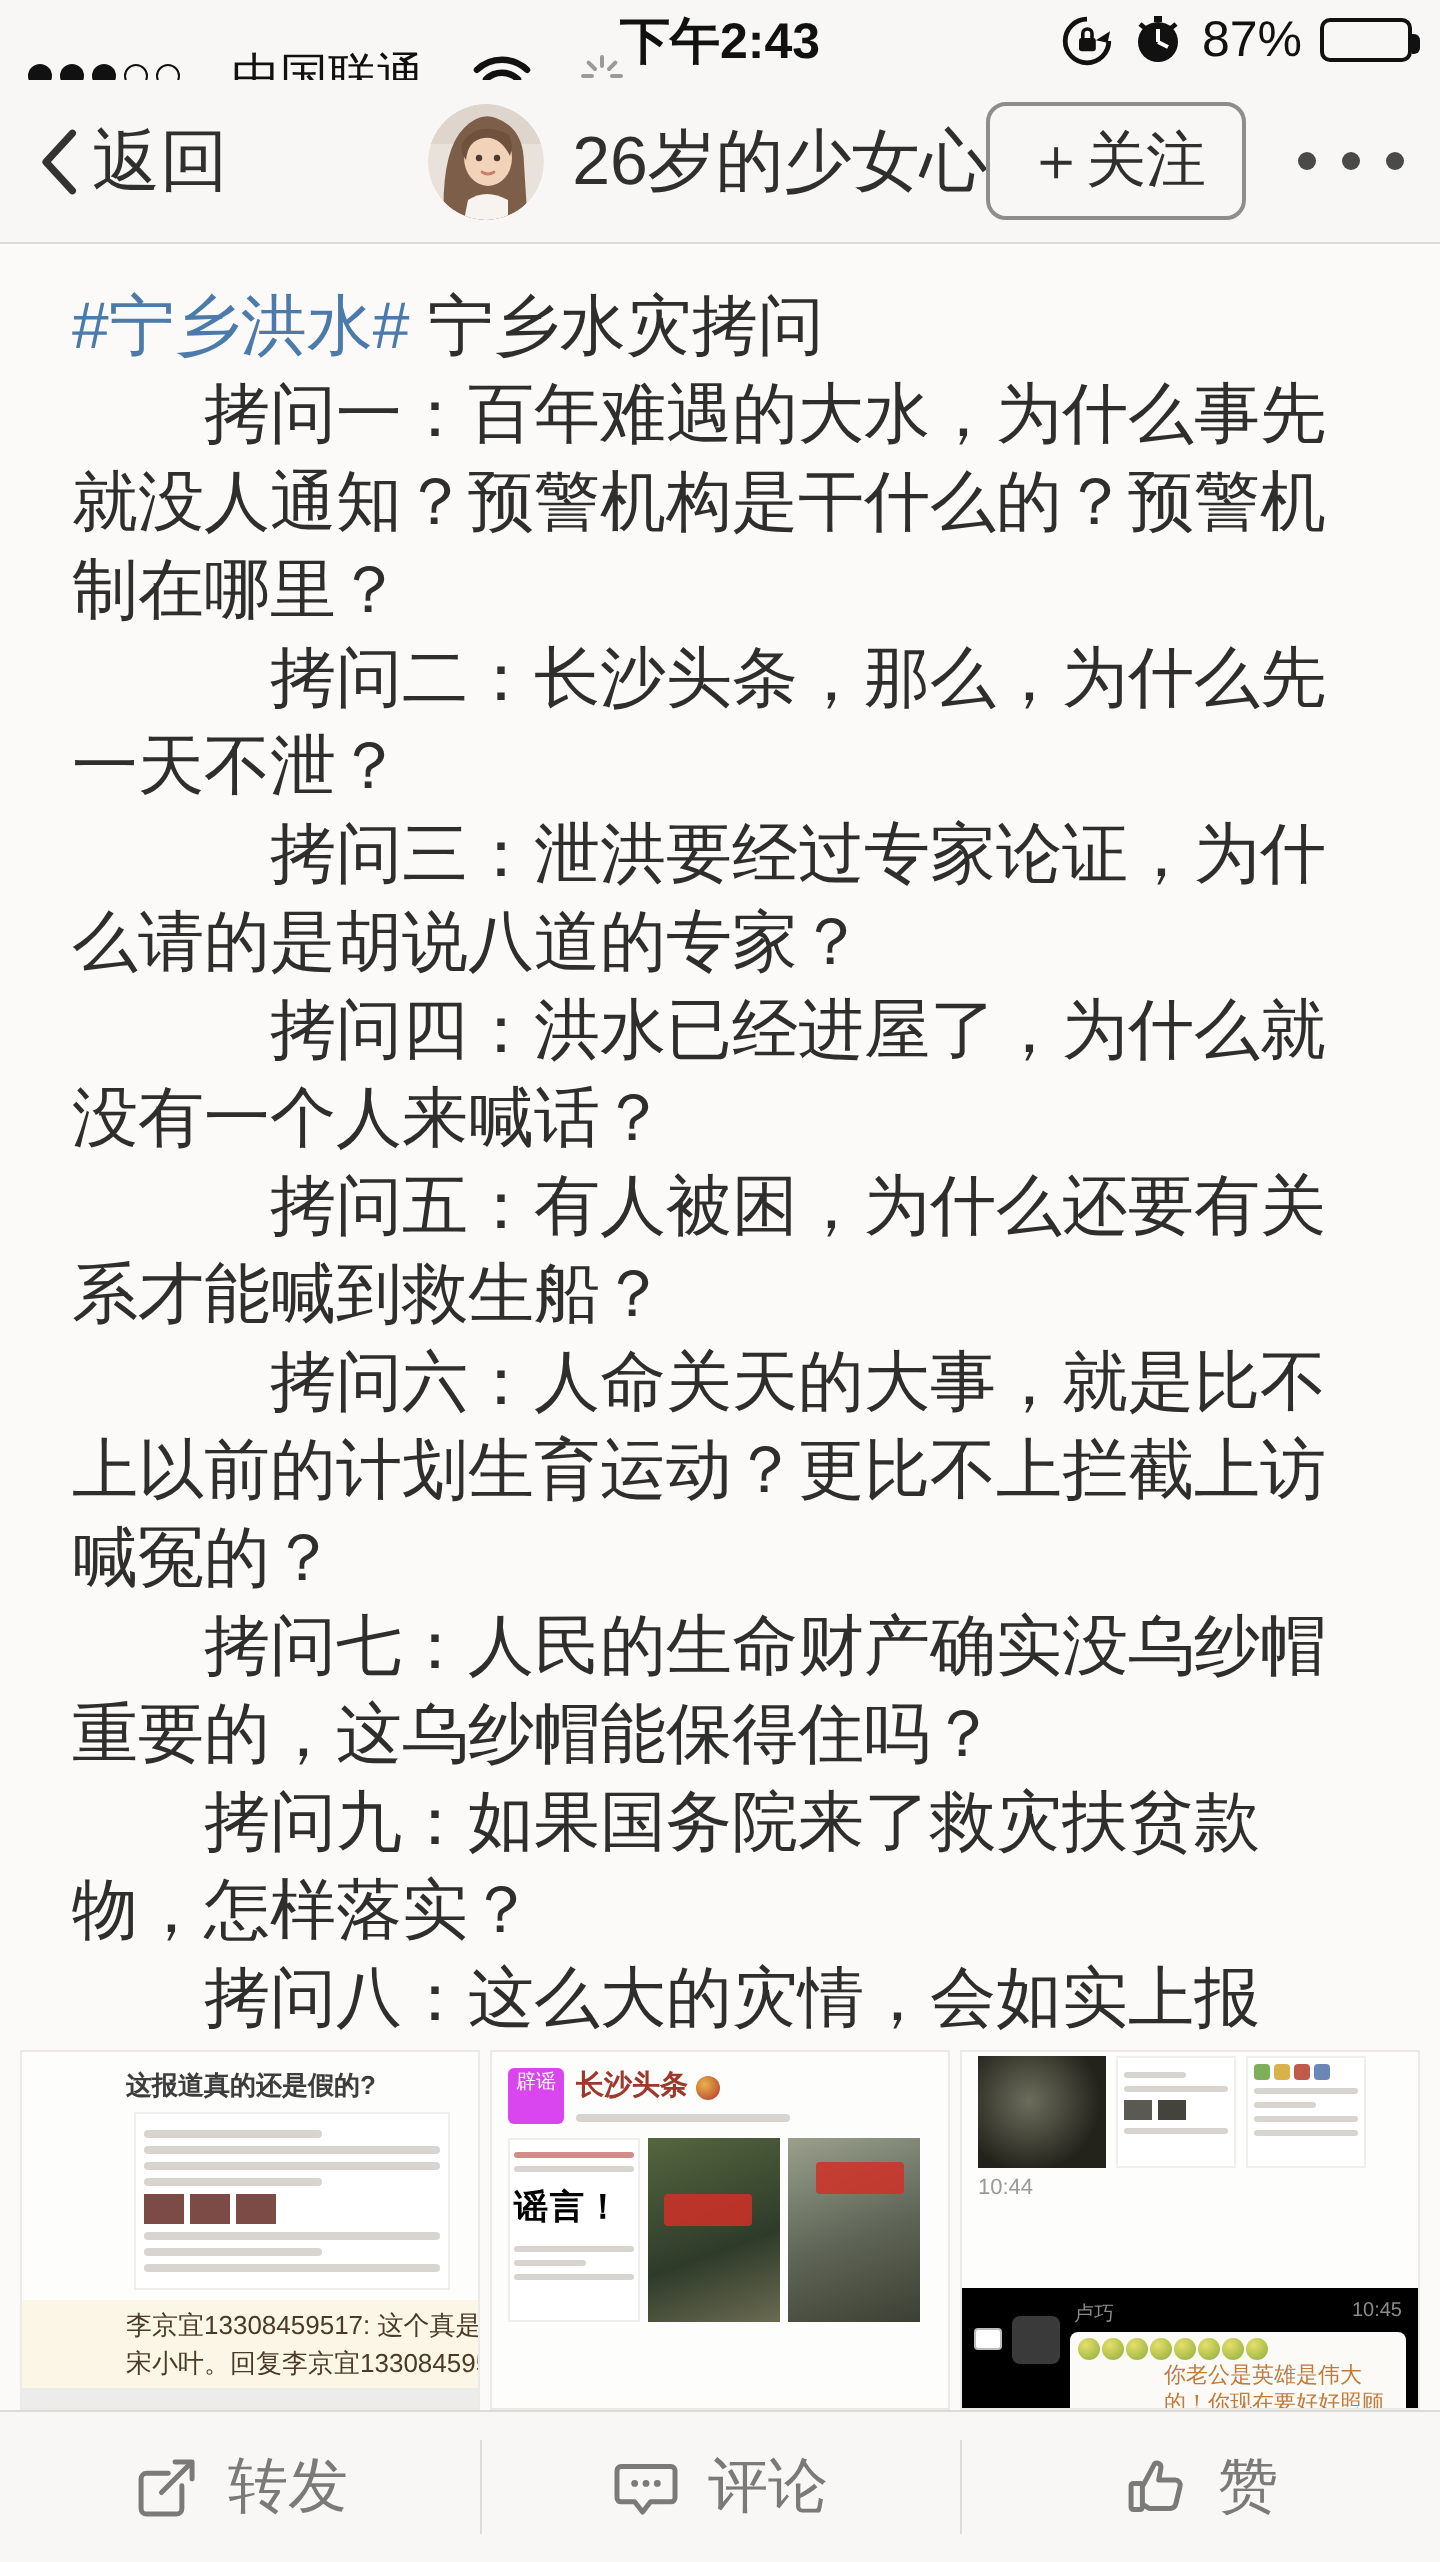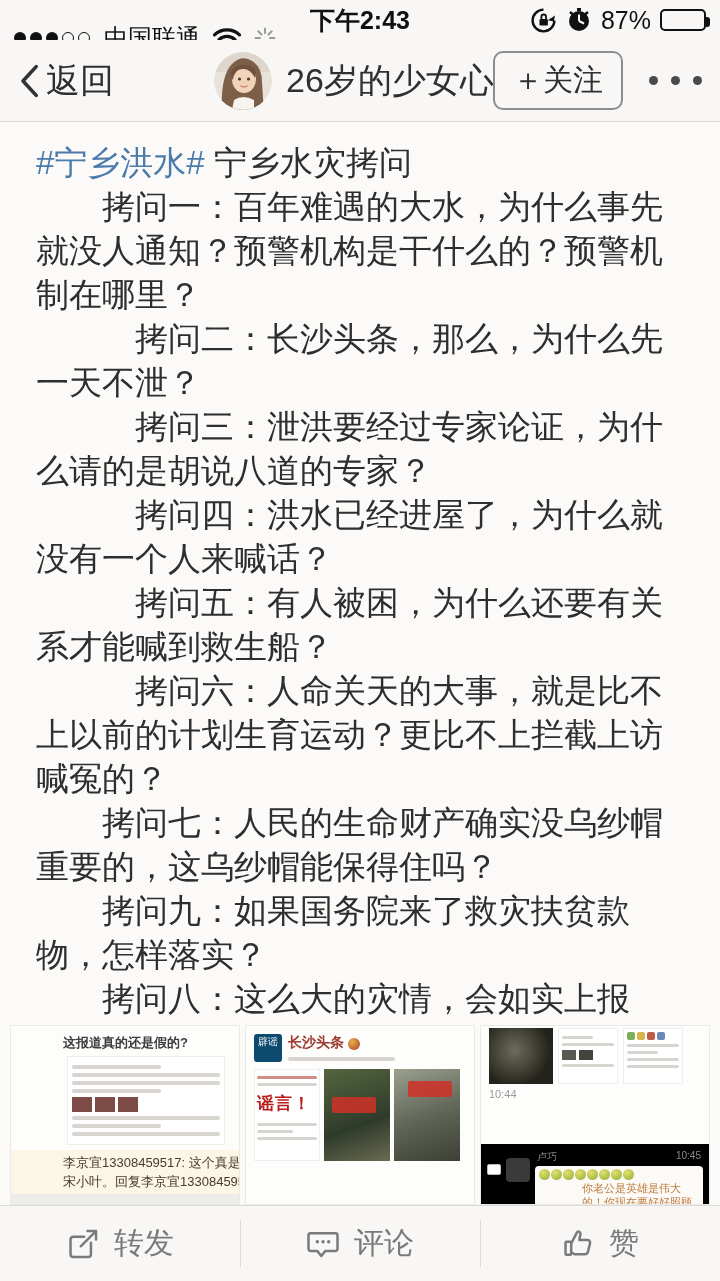--- a/index.html
+++ b/index.html
@@ -2,21 +2,21 @@
 <html><head>
 <meta charset="utf-8">
 <style>
   * { margin:0; padding:0; box-sizing:border-box; }
   html,body { background:#fbfaf8; }
   body { font-family:"Liberation Sans","DejaVu Sans",sans-serif; color:#2e2e2e; }
   .screen { position:relative; width:720px; height:1281px; overflow:hidden; background:#fbfaf8; }
 
   
   .status-bar { height:40px; background:#f8f7f5; display:flex; align-items:center; padding:0 14px; position:relative; }
-  .sb-left { display:flex; align-items:center; gap:12px;margin-top:35px; }
+  .sb-left { display:flex; align-items:center; gap:24px;margin-top:35px; }
   .sig-dots { display:flex; gap:4px; align-items:center; margin-right:2px; }
   .sig-dots i { width:12px; height:12px; border-radius:50%; display:block; }
   .sig-dots i.on { background:#111; }
   .sig-dots i.off { border:1.5px solid #111; }
   .carrier { font-size:24px; color:#111; }
   .sb-time { position:absolute; left:0; right:0; text-align:center; font-size:25px; font-weight:700; color:#111; }
   .sb-right { margin-left:auto; display:flex; align-items:center; gap:9px; z-index:1; }
   .battery-pct { font-size:25px; color:#111; }
   .battery { width:46px; height:22px; border:2px solid #111; border-radius:5px; padding:2px; position:relative; }
   .battery .lvl { height:100%; background:#111; border-radius:2px; }
@@ -51,28 +51,28 @@
   .t1-imgs { display:flex; gap:3px; margin:3px 0; }
   .t1-imgs i { width:20px; height:15px; background:#7d4b45; display:block; }
   .t1-meta { margin:4px 14px 0 56px; display:flex; align-items:center; justify-content:space-between; }
   .t1-time { font-size:11px; color:#9a968f; }
   .t1-tag { width:18px; height:12px; background:#7f9fc0; border-radius:2px; }
   .t1-replies { position:absolute; left:0; right:0; bottom:10px; background:#fbf6e6; padding:3px 4px 3px 52px; }
   .t1-replies div { font-size:13px; line-height:19px; color:#4a3a28; white-space:nowrap; }
   .gray-strip { position:absolute; left:0; right:0; bottom:0; height:10px; background:#ececea; }
   
   .t2-head { display:flex; align-items:flex-start; gap:6px; padding:8px 8px 2px 8px; }
-  .t2-badge { width:28px; height:28px; background:#0c4a6e; color:#fff; font-size:10px; line-height:13px; text-align:center; padding-top:1px; border-radius:3px; flex:0 0 auto; }
+  .t2-badge { width:28px; height:28px; background:#d946ef; color:#fff; font-size:10px; line-height:13px; text-align:center; padding-top:1px; border-radius:3px; flex:0 0 auto; }
   .t2-name-wrap { flex:1; }
   .t2-name { font-size:14px; font-weight:700; color:#9b3a2c; display:inline-block; }
   .t2-emblem { display:inline-block; width:12px; height:12px; border-radius:50%; background:radial-gradient(circle at 35% 35%, #e8b34a, #b0352c); vertical-align:middle; margin-left:4px; }
   .t2-body { padding:2px 8px; font-size:11px; line-height:15px; color:#a4524a; }
   .t2-photos { display:flex; gap:4px; padding:2px 8px; }
   .t2-doc { width:66px; height:92px; background:#fff; border:1px solid #eee; padding:2px; position:relative; }
-  .t2-stamp { color:#b91c1c; font-size:17px; font-weight:700; letter-spacing:1px; margin:6px 0 8px 0; }
+  .t2-stamp { color:#000000; font-size:17px; font-weight:700; letter-spacing:1px; margin:6px 0 8px 0; }
   .t2-ph { width:66px; height:92px; position:relative; }
   .t2-ph.a { background:linear-gradient(160deg,#55663f 0%,#2f3b2a 60%,#6b6b52 100%); }
   .t2-ph.b { background:linear-gradient(160deg,#9aa08c 0%,#5d6355 55%,#3c4034 100%); }
   .t2-mark { position:absolute; top:28px; left:8px; width:44px; height:16px; background:rgba(208,48,40,.85); border-radius:2px; }
   
   .t3-top { padding:7px 8px 2px 8px; font-size:11.5px; line-height:16px; font-weight:600; color:#4a4a4a; }
   .t3-row { display:flex; gap:5px; padding:2px 8px; align-items:flex-start; }
   .t3-photo { width:64px; height:56px; background:radial-gradient(circle at 40% 40%, #6d6d5c, #23231c 70%); }
   .t3-card { width:60px; height:56px; background:#fff; border:1px solid #eee; padding:3px; }
   .t3-dotrow { display:flex; gap:2px; margin-bottom:2px; }

